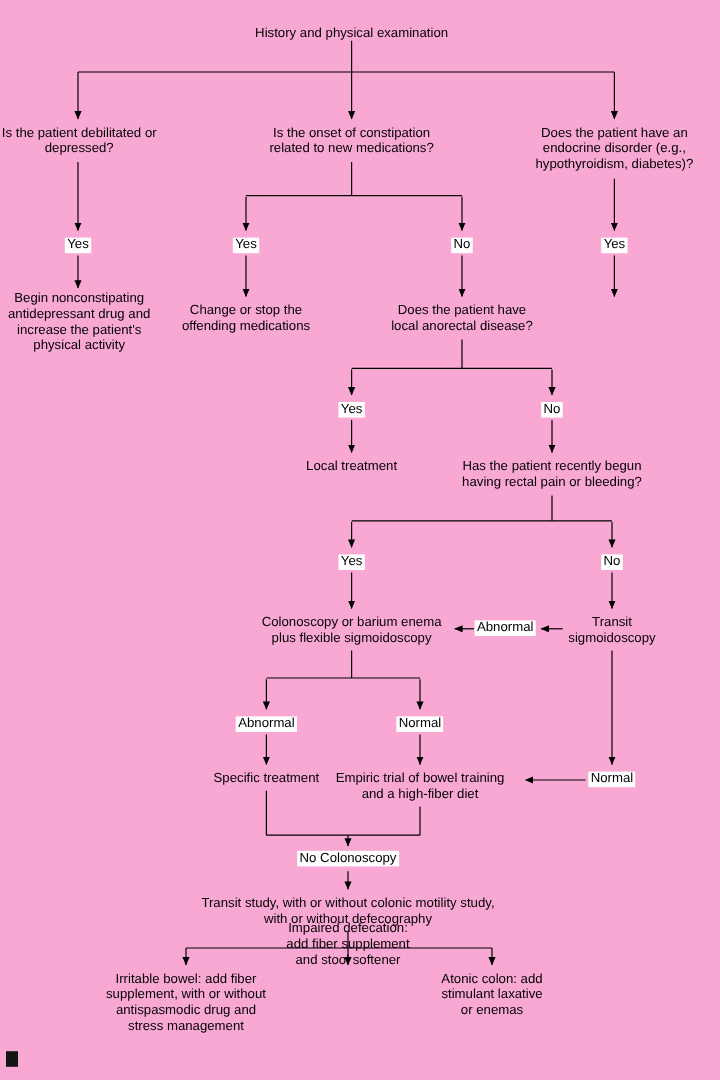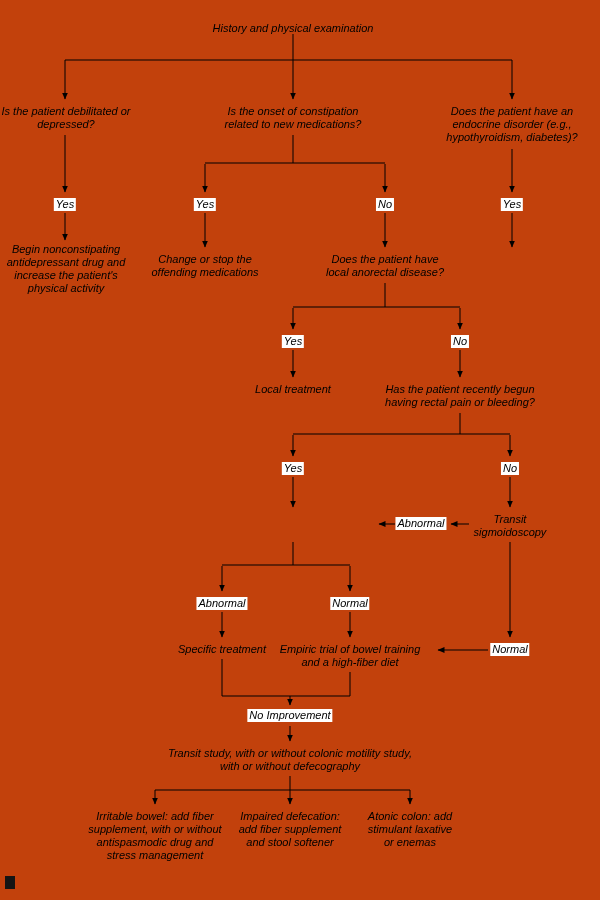--- a/index.html
+++ b/index.html
@@ -1,26 +1,25 @@
 <!DOCTYPE html>
 <html><head>
 <meta charset="utf-8">
 <style>
   html, body { margin: 0; padding: 0; background: #ffffff; }
   .canvas {
     position: relative;
     width: 600px;
     height: 900px;
-    background: #c2410c;
+    background: #f9a8d4;
     font-family: "Liberation Sans", sans-serif;
     font-size: 11px;
     line-height: 13px;
     color: #000000;
     overflow: hidden;
-    font-style: italic;
   }
   svg.wires { position: absolute; left: 0; top: 0; }
   .wire  { stroke: #000; stroke-width: 1; fill: none; }
   .arrow { stroke: #000; stroke-width: 1; fill: none; marker-end: url(#arr); }
   .node {
     position: absolute;
     text-align: center;
     transform: translateX(-50%);
   }
   .lbl {
@@ -130,40 +129,41 @@
   <div class="lbl" style="left:460px; top:335px">No</div>
 
   <div class="node" style="left:293px; top:383px; width:110px">Local treatment</div>
 
   <div class="node" style="left:460px; top:383px; width:165px">Has the patient recently begun having rectal pain or bleeding?</div>
 
   <div class="lbl" style="left:293px; top:462px">Yes</div>
 
   <div class="lbl" style="left:510px; top:462px">No</div>
 
+  <div class="node" style="left:293px; top:513px; width:155px">Colonoscopy or barium enema plus flexible sigmoidoscopy</div>
 
   <div class="node" style="left:510px; top:513px; width:80px">Transit sigmoidoscopy</div>
 
   <div class="lbl" style="left:421px; top:517px">Abnormal</div>
 
   <div class="lbl" style="left:222px; top:597px">Abnormal</div>
 
   <div class="lbl" style="left:350px; top:597px">Normal</div>
 
   <div class="node" style="left:222px; top:643px; width:110px">Specific treatment</div>
 
   <div class="node" style="left:350px; top:643px; width:160px">Empiric trial of bowel training and a high-fiber diet</div>
 
   <div class="lbl" style="left:510px; top:643px">Normal</div>
 
-  <div class="lbl" style="left:290px; top:709px">No Improvement</div>
+  <div class="lbl" style="left:290px; top:709px">No Colonoscopy</div>
 
   <div class="node" style="left:290px; top:747px; width:245px">Transit study, with or without colonic motility study, with or without defecography</div>
 
   <div class="node" style="left:155px; top:810px; width:138px">Irritable bowel: add fiber supplement, with or without antispasmodic drug and stress management</div>
 
-  <div class="node" style="left:290px; top:810px; width:112px">Impaired defecation: add fiber supplement and stool softener</div>
+  <div class="node" style="left:290px; top:768px; width:112px">Impaired defecation: add fiber supplement and stool softener</div>
 
   <div class="node" style="left:410px; top:810px; width:96px">Atonic colon: add stimulant laxative or enemas</div>
 
   <div class="corner-mark"></div>
 
 </div>
 
 </body></html>

